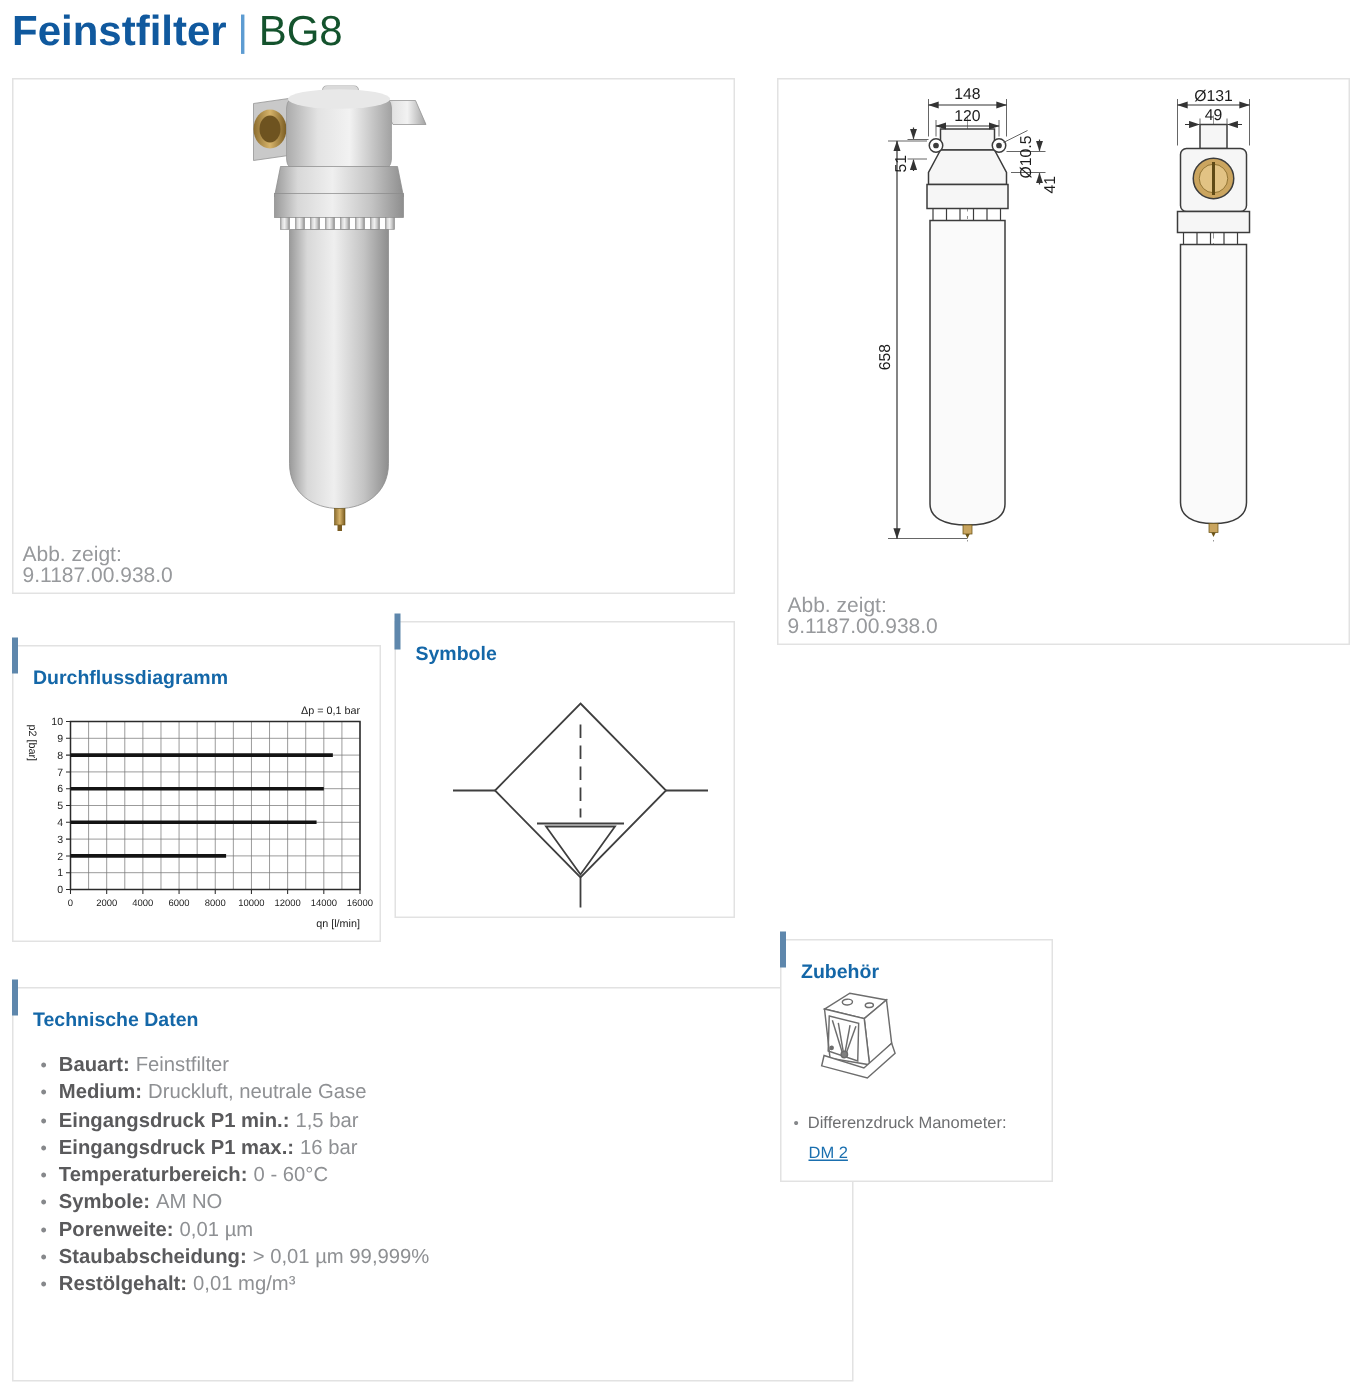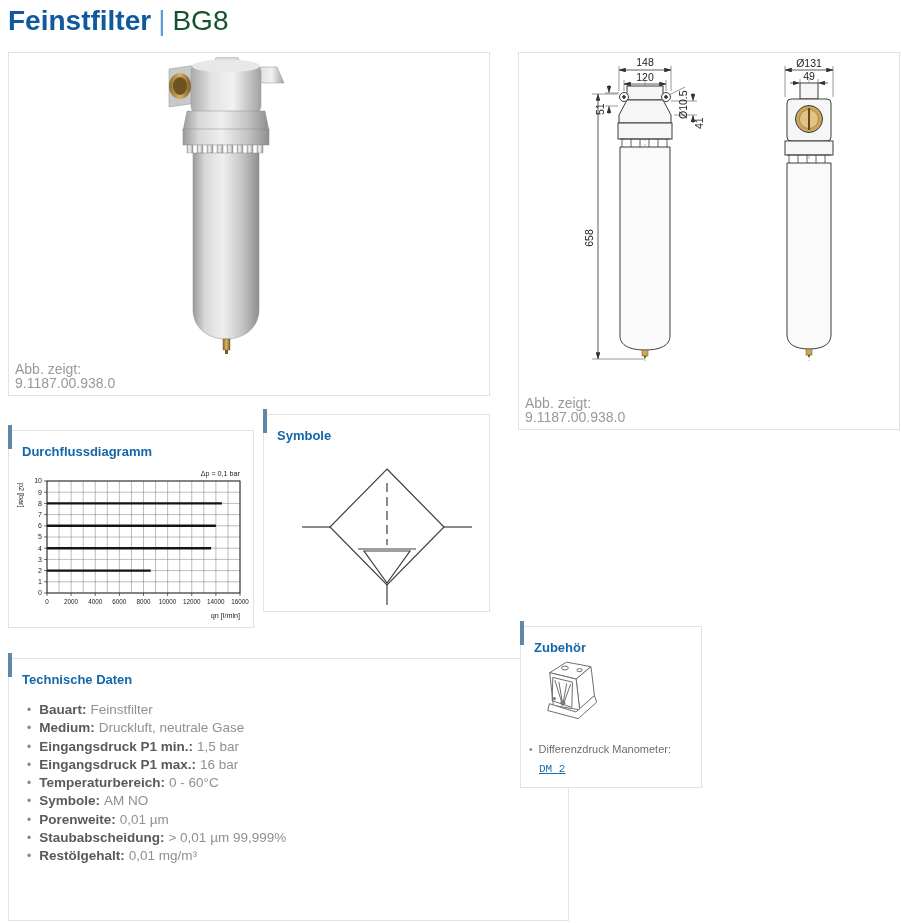--- a/index.html
+++ b/index.html
@@ -41,21 +41,21 @@
   
   .tech-list{position:absolute;left:14px;top:38px;margin:4px;padding:0;list-style:none;}
   .tech-list li{font-size:13.5px;line-height:17.3px;color:#8E9093;white-space:nowrap;}
   .tech-list li .dot{color:#86888B;margin-right:8px;font-size:12px;}
   .t-label{color:#5A5A5C;font-weight:bold;margin-right:4px;}
 
   
   .acc-svg{position:absolute;left:20px;top:30px;}
   .acc-item{position:absolute;left:8px;top:116px;font-size:11px;line-height:13px;color:#6D6E70;white-space:nowrap;}
   .acc-item .dot{color:#86888B;margin-right:6px;font-size:10px;}
-  .acc-link{position:absolute;left:18px;top:136px;font-size:11px;color:#1A6FAF;text-decoration:underline;font-family:Liberation Mono, monospace;}
+  .acc-link{position:absolute;left:18px;top:136px;font-size:11px;color:#1A6FAF;text-decoration:underline;}
 </style>
 </head>
 <body>
 
 <div class="page">
 
   <div class="header">
     <span class="main">Feinstfilter</span><span class="sep">|</span><span class="model">BG8</span>
   </div>
 

